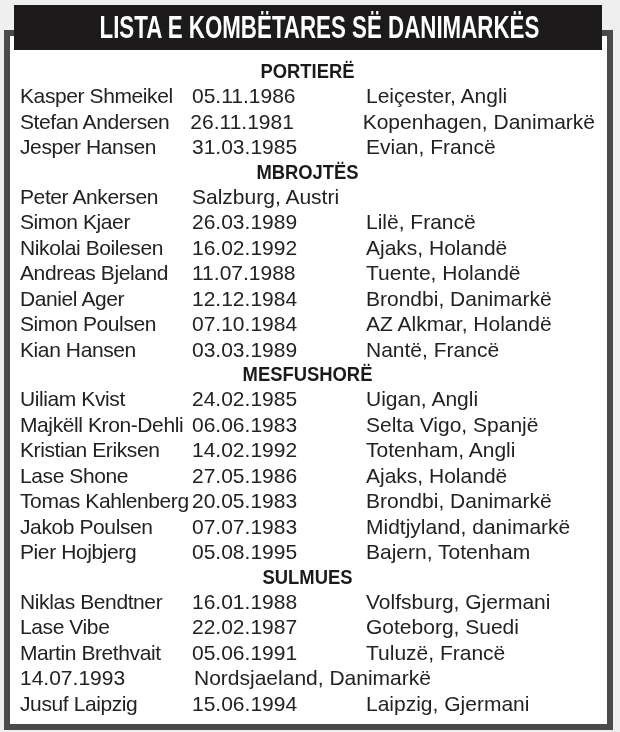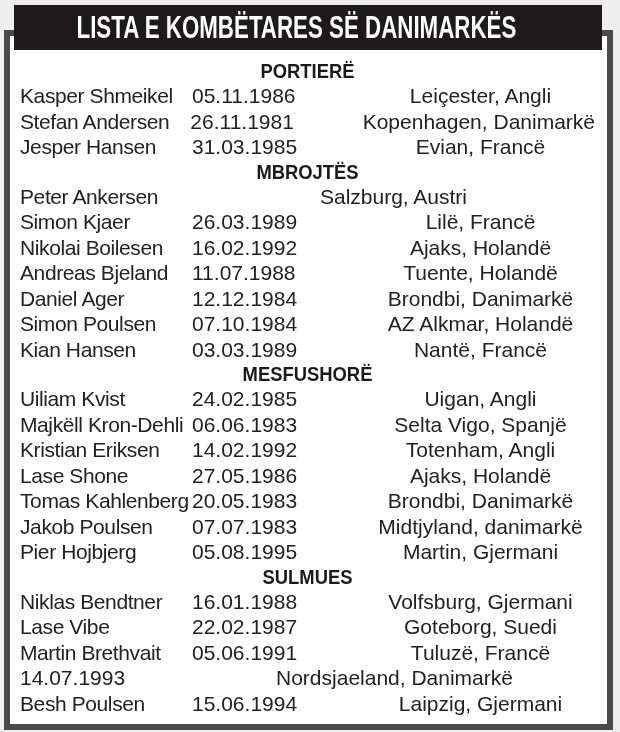--- a/index.html
+++ b/index.html
@@ -15,21 +15,21 @@
     left: 4px; top: 30px;
     width: 597px; height: 688px;
     border: 6px solid #4a4a4a;
     background: #ffffff;
   }
   .title-bar {
     position: absolute;
     left: 14px; top: 5px;
     width: 588px; height: 45px;
     background: #1c1a1a;
-    display: flex; align-items: center; justify-content: flex-end;
+    display: flex; align-items: center; justify-content: flex-start;
     z-index: 2;
   }
   .title-text {
     color: #ffffff;
     font-family: "Liberation Sans", sans-serif;
     font-weight: bold;
     font-size: 31px;
     letter-spacing: 0px;
     transform: scaleX(0.72);
     white-space: nowrap;
@@ -52,21 +52,21 @@
   .row {
     display: flex;
     height: 25.5px;
     line-height: 25.5px;
     font-size: 21px;
     color: #222;
     white-space: nowrap;
   }
   .col-name { width: 172px; letter-spacing: -0.4px; }
   .col-date { width: 174px; }
-  .col-club { flex: 1; text-align: center; }
+  .col-club { flex: 1; }
   .row:first-of-type {}
 </style>
 </head>
 <body>
 
 <div class="frame"></div>
 
 <div class="title-bar">
   <span class="title-text">LISTA E KOMBËTARES SË DANIMARKËS</span>
 </div>
@@ -153,21 +153,21 @@
     <span class="col-club">Brondbi, Danimarkë</span>
   </div>
   <div class="row">
     <span class="col-name">Jakob Poulsen</span>
     <span class="col-date">07.07.1983</span>
     <span class="col-club">Midtjyland, danimarkë</span>
   </div>
   <div class="row">
     <span class="col-name">Pier Hojbjerg</span>
     <span class="col-date">05.08.1995</span>
-    <span class="col-club">Martin, Gjermani</span>
+    <span class="col-club">Bajern, Totenham</span>
   </div>
 
   <div class="section-heading">SULMUES</div>
   <div class="row">
     <span class="col-name">Niklas Bendtner</span>
     <span class="col-date">16.01.1988</span>
     <span class="col-club">Volfsburg, Gjermani</span>
   </div>
   <div class="row">
     <span class="col-name">Lase Vibe</span>
@@ -177,17 +177,17 @@
   <div class="row">
     <span class="col-name">Martin Brethvait</span>
     <span class="col-date">05.06.1991</span>
     <span class="col-club">Tuluzë, Francë</span>
   </div>
   <div class="row">
     <span class="col-date">14.07.1993</span>
     <span class="col-club">Nordsjaeland, Danimarkë</span>
   </div>
   <div class="row">
-    <span class="col-name">Besh Poulsen</span>
+    <span class="col-name">Jusuf Laipzig</span>
     <span class="col-date">15.06.1994</span>
     <span class="col-club">Laipzig, Gjermani</span>
   </div>
 </div>
 
 </body></html>

